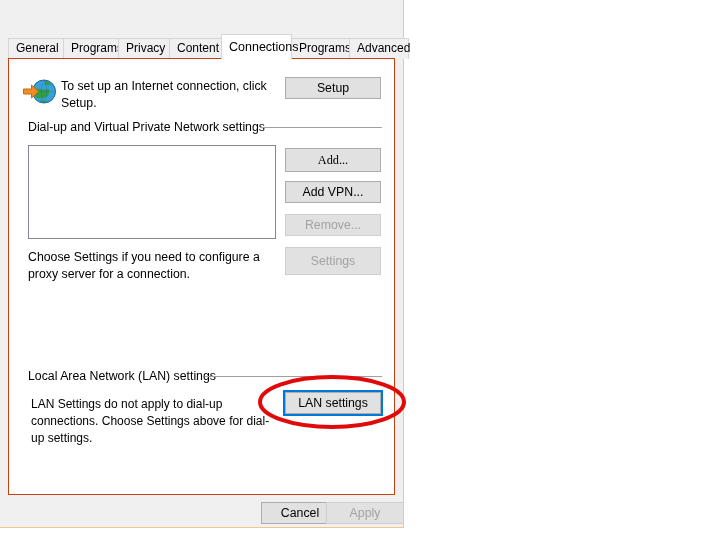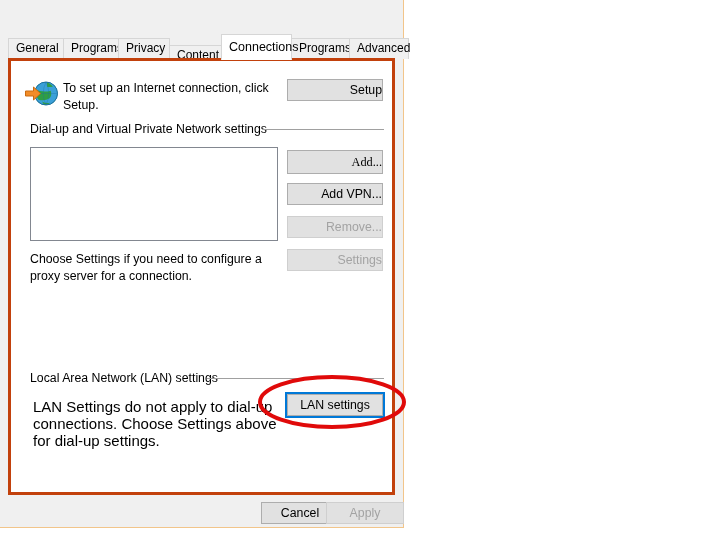--- a/index.html
+++ b/index.html
@@ -99,21 +99,21 @@
     font-size: 12.5px;
     z-index: 5;
   }
 
   
   #panel {
     position: absolute;
     left: 8px; top: 58px;
     width: 387px; height: 437px;
     background: #ffffff;
-    border: 3px solid #c2410c;
+    border: 1px solid #c2410c;
     box-sizing: border-box;
   }
 
   
   #intro-icon {
     position: absolute;
     left: 14px; top: 18px;
     width: 34px; height: 30px;
   }
   #intro-text {
@@ -152,52 +152,52 @@
 
   
   .btn {
     position: absolute;
     background: #e1e1e1;
     border: 1px solid #adadad;
     box-sizing: border-box;
     font-family: "Liberation Sans", sans-serif;
     font-size: 12.3px;
     color: #000000;
-    text-align: right;
+    text-align: center;
     cursor: default;
     padding: 0;
     white-space: nowrap;
   }
   .btn.disabled {
     color: #a3a3a3;
     border-color: #cfcfcf;
     background: #e1e1e1;
   }
 
   #btn-setup   { left: 276px; top: 18px;  width: 96px; height: 22px; }
   #btn-add     { left: 276px; top: 89px;  width: 96px; height: 24px; font-family: Liberation Serif, serif; }
   #btn-addvpn  { left: 276px; top: 122px; width: 96px; height: 22px; }
   #btn-remove  { left: 276px; top: 155px; width: 96px; height: 22px; }
-  #btn-settings{ left: 276px; top: 188px; width: 96px; height: 22px; }
+  #btn-settings{ left: 276px; top: 188px; width: 96px; height: 28px; }
 
   #proxy-note {
     position: absolute;
     left: 19px; top: 190px;
     width: 250px;
     font-size: 12.3px;
     color: #000000;
     line-height: 17px;
   }
 
   
   #lan-note {
     position: absolute;
     left: 22px; top: 337px;
     width: 250px;
-    font-size: 15px;
+    font-size: 12px;
     color: #000000;
     line-height: 17px;
   }
   #btn-lan {
     position: absolute;
     left: 276px; top: 333px;
     width: 96px; height: 22px;
     background: #e1e1e1;
     border: 1px solid #adadad;
     box-sizing: border-box;
@@ -249,21 +249,21 @@
 </head>
 <body>
 
 <div id="window">
 
 
   <div id="tabstrip">
     <div class="tab" id="tab-0" style="left:8px;   width:56px;">General</div>
     <div class="tab" id="tab-1" style="left:63px;  width:56px;">Programs</div>
     <div class="tab" id="tab-2" style="left:118px; width:52px;">Privacy</div>
-    <div class="tab" id="tab-3" style="left:169px; width:53px;margin-top:7px;">Content</div>
+    <div class="tab" id="tab-3" style="left:169px; width:53px;">Content</div>
     <div class="tab active" id="tab-4" style="left:221px; width:71px;">Connections</div>
     <div class="tab" id="tab-5" style="left:291px; width:59px;">Programs</div>
     <div class="tab" id="tab-6" style="left:349px; width:60px;">Advanced</div>
   </div>
 
   <div id="panel">
 
     <span id="intro-icon">
       <svg width="34" height="30" viewBox="0 0 34 30">
         <circle cx="21" cy="14.5" r="11.5" fill="#2f9e44"></circle>

